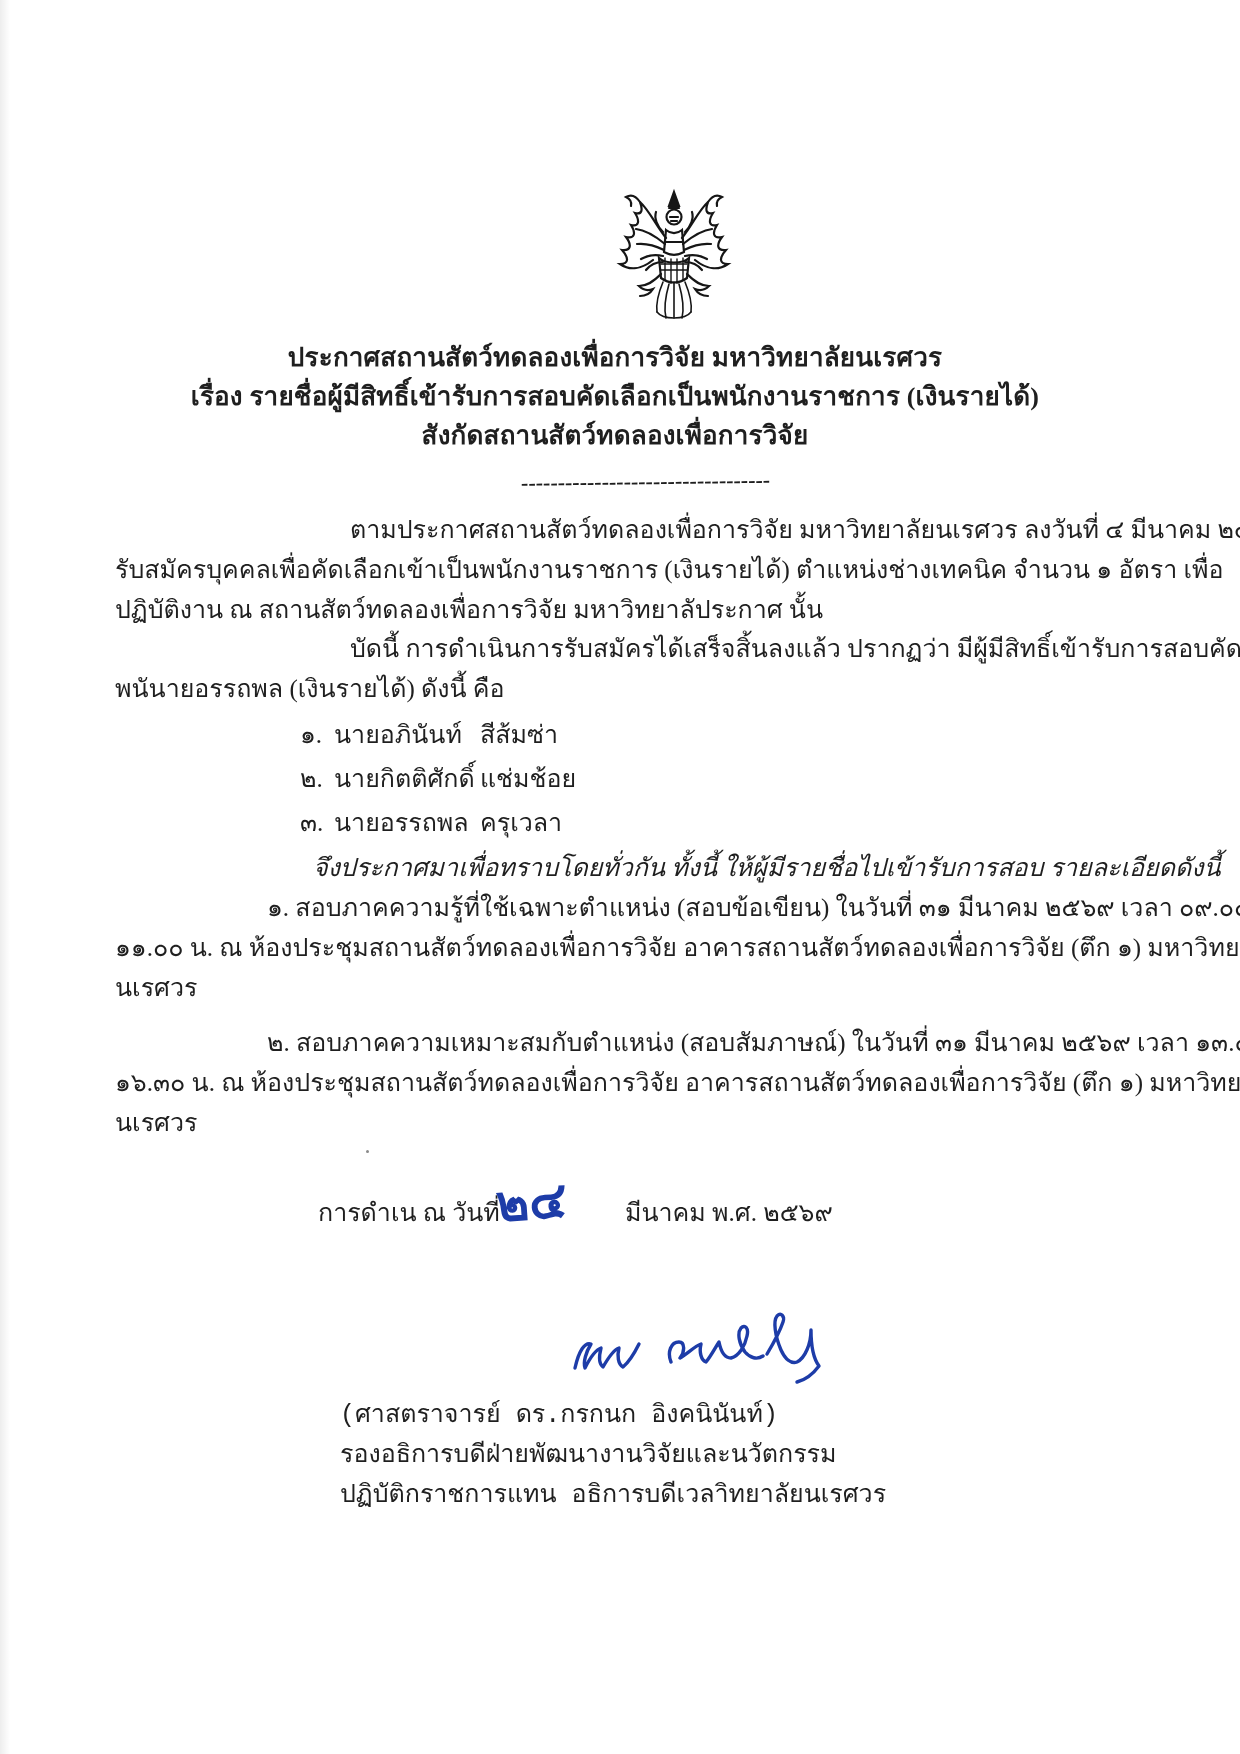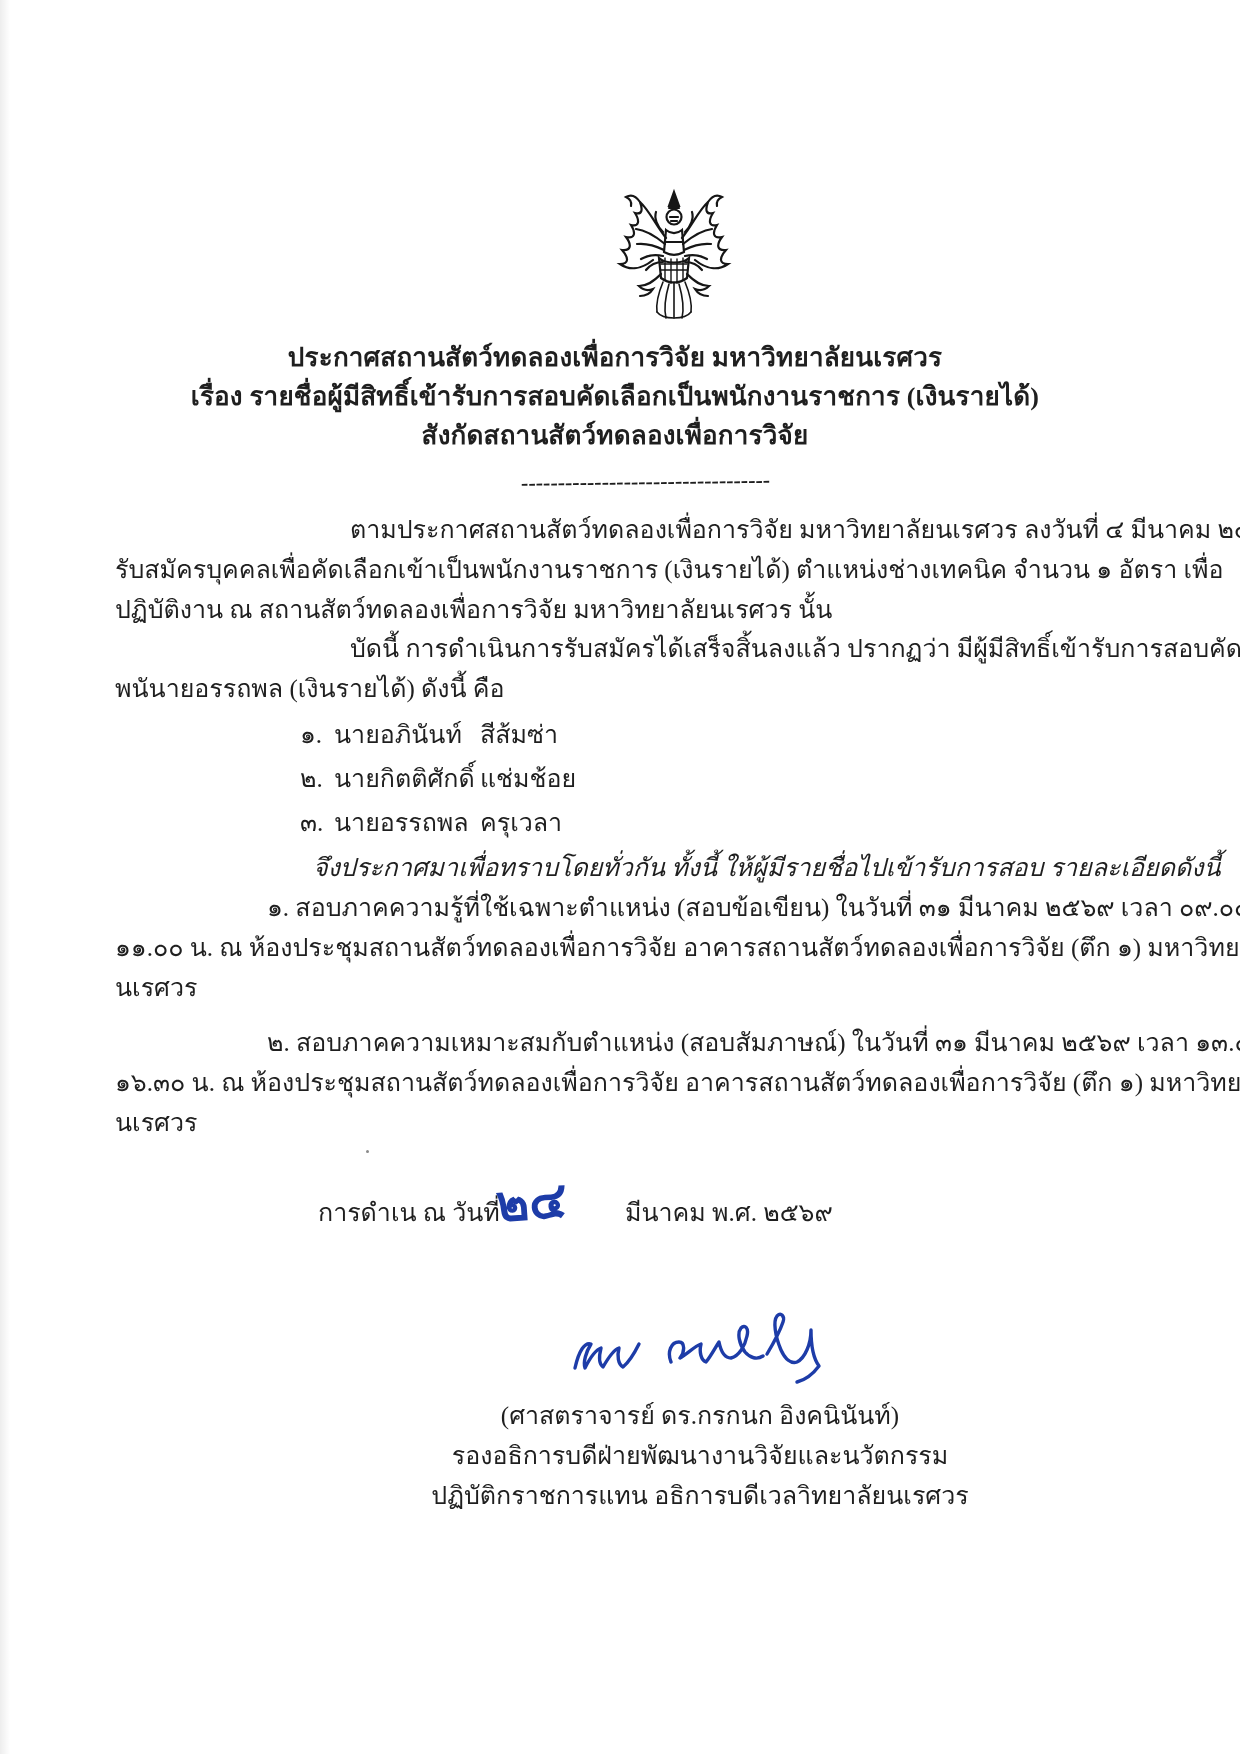--- a/index.html
+++ b/index.html
@@ -46,21 +46,21 @@
   .date-day{
     position:absolute;left:496px;top:-28px;
     font-size:50px;font-weight:bold;color:#1d3ca8;
     transform:rotate(-4deg);white-space:nowrap;
     font-family:"DejaVu Sans",sans-serif;
   }
   .date-suffix{position:absolute;left:592px;top:2px;white-space:nowrap;margin-left:33px;}
   .sig-script{position:absolute;left:553px;top:1300px;width:300px;height:100px;}
   .sig-block{
     position:absolute;left:340px;top:1396px;width:720px;
-    text-align:center;font-size:25px;line-height:40px;
+    text-align:left;font-size:25px;line-height:40px;font-family:Liberation Mono, monospace;
   }
   .sig-block .line{white-space:nowrap;}
   .stray-apostrophe{
     position:absolute;left:714px;top:636px;font-size:22px;color:#4a3b32;
     transform:rotate(8deg);
   }
   .stray-dot{
     position:absolute;left:366px;top:1150px;width:3px;height:3px;border-radius:50%;
     background:#8a8a8a;
   }
@@ -115,21 +115,21 @@
     <div class="line">ประกาศสถานสัตว์ทดลองเพื่อการวิจัย มหาวิทยาลัยนเรศวร</div>
     <div class="line">เรื่อง รายชื่อผู้มีสิทธิ์เข้ารับการสอบคัดเลือกเป็นพนักงานราชการ (เงินรายได้)</div>
     <div class="line">สังกัดสถานสัตว์ทดลองเพื่อการวิจัย</div>
   </div>
 
   <div class="separator">----------------------------------</div>
 
   <div class="bodytext p1">
     <div class="line indent-main">ตามประกาศสถานสัตว์ทดลองเพื่อการวิจัย มหาวิทยาลัยนเรศวร ลงวันที่ ๔ มีนาคม ๒๕๖๙ เรื่อง</div>
     <div class="line">รับสมัครบุคคลเพื่อคัดเลือกเข้าเป็นพนักงานราชการ (เงินรายได้)  ตำแหน่งช่างเทคนิค จำนวน ๑ อัตรา เพื่อ</div>
-    <div class="line">ปฏิบัติงาน ณ สถานสัตว์ทดลองเพื่อการวิจัย มหาวิทยาลัยนเรศวร นั้น</div>
+    <div class="line">ปฏิบัติงาน ณ สถานสัตว์ทดลองเพื่อการวิจัย มหาวิทยาลัประกาศ นั้น</div>
   </div>
 
   <div class="bodytext p2">
     <div class="line indent-main">บัดนี้ การดำเนินการรับสมัครได้เสร็จสิ้นลงแล้ว ปรากฏว่า มีผู้มีสิทธิ์เข้ารับการสอบคัดเลือกเป็น</div>
     <div class="line">พนันายอรรถพล (เงินรายได้) ดังนี้ คือ</div>
   </div>
 
   <span class="stray-apostrophe">'</span>
 
   <div class="candidates">

